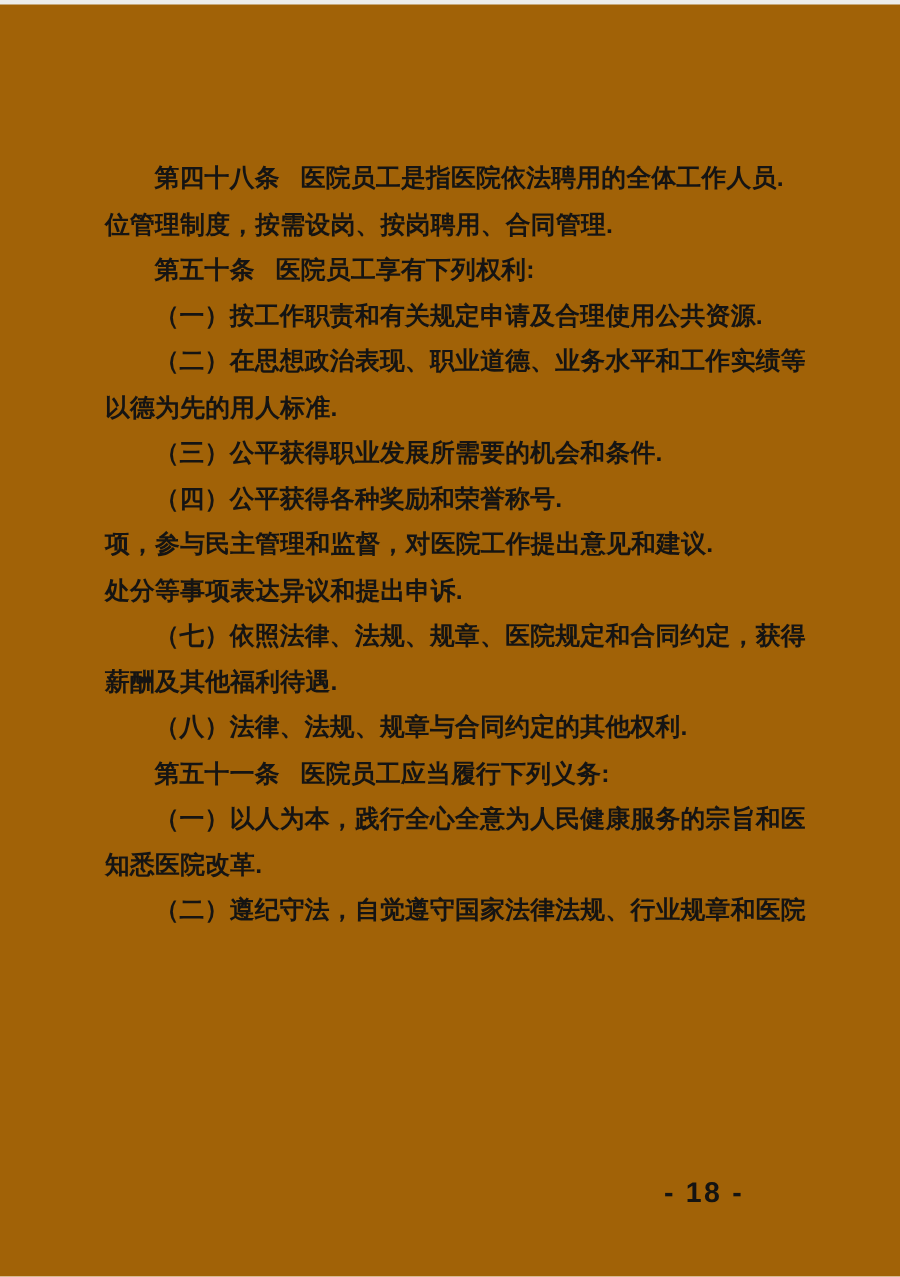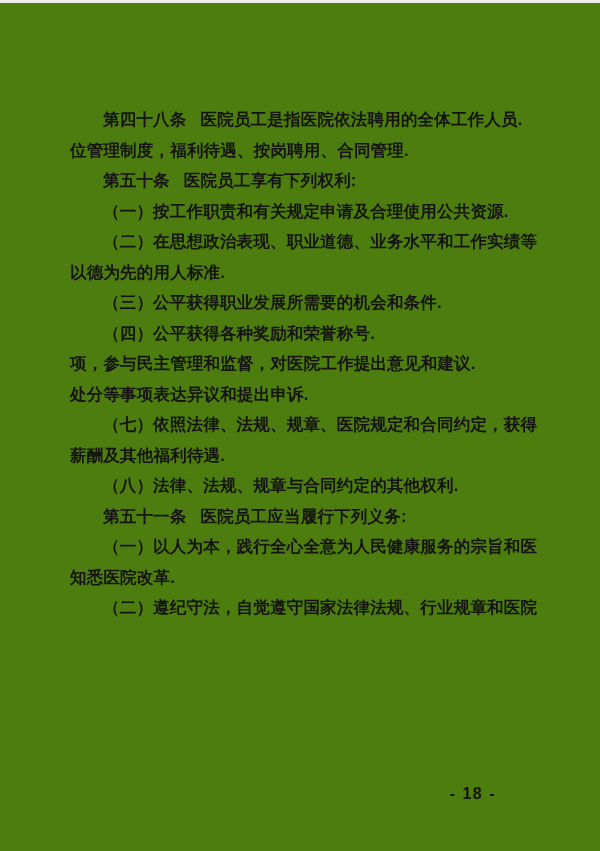--- a/index.html
+++ b/index.html
@@ -4,21 +4,21 @@
 <style>
   html, body {
     margin: 0;
     padding: 0;
     background: #ffffff;
   }
   .page {
     position: relative;
     width: 600px;
     height: 851px;
-    background: #4d7c0f;
+    background: #a16207;
     border-top: 3px solid #ededeb;
     box-sizing: border-box;
     font-family: "Liberation Sans", "DejaVu Sans", sans-serif;
     color: #151413;
     overflow: hidden;
   }
   .doc-body {
     position: absolute;
     left: 70px;
     top: 101px;
@@ -35,33 +35,33 @@
     padding-left: 33px;
   }
   .head {
     font-weight: 800;
     margin-right: 0.85em;
   }
   .page-number {
     position: absolute;
     top: 782px;
     right: 104px;
-    font-size: 16px;
+    font-size: 19px;
     font-weight: 700;
     letter-spacing: 1.5px;
     color: #141312;
   }
 </style>
 </head>
 <body>
 
 <div class="page">
   <div class="doc-body" id="doc-body">
       <div class="line indent"><span class="head">第四十八条</span><span>医院员工是指医院依法聘用的全体工作人员.</span></div>
-      <div class="line"><span>位管理制度，福利待遇、按岗聘用、合同管理.</span></div>
+      <div class="line"><span>位管理制度，按需设岗、按岗聘用、合同管理.</span></div>
       <div class="line indent"><span class="head">第五十条</span><span>医院员工享有下列权利:</span></div>
       <div class="line indent"><span>（一）按工作职责和有关规定申请及合理使用公共资源.</span></div>
       <div class="line indent"><span>（二）在思想政治表现、职业道德、业务水平和工作实绩等</span></div>
       <div class="line"><span>以德为先的用人标准.</span></div>
       <div class="line indent"><span>（三）公平获得职业发展所需要的机会和条件.</span></div>
       <div class="line indent"><span>（四）公平获得各种奖励和荣誉称号.</span></div>
       <div class="line"><span>项，参与民主管理和监督，对医院工作提出意见和建议.</span></div>
       <div class="line"><span>处分等事项表达异议和提出申诉.</span></div>
       <div class="line indent"><span>（七）依照法律、法规、规章、医院规定和合同约定，获得</span></div>
       <div class="line"><span>薪酬及其他福利待遇.</span></div>

